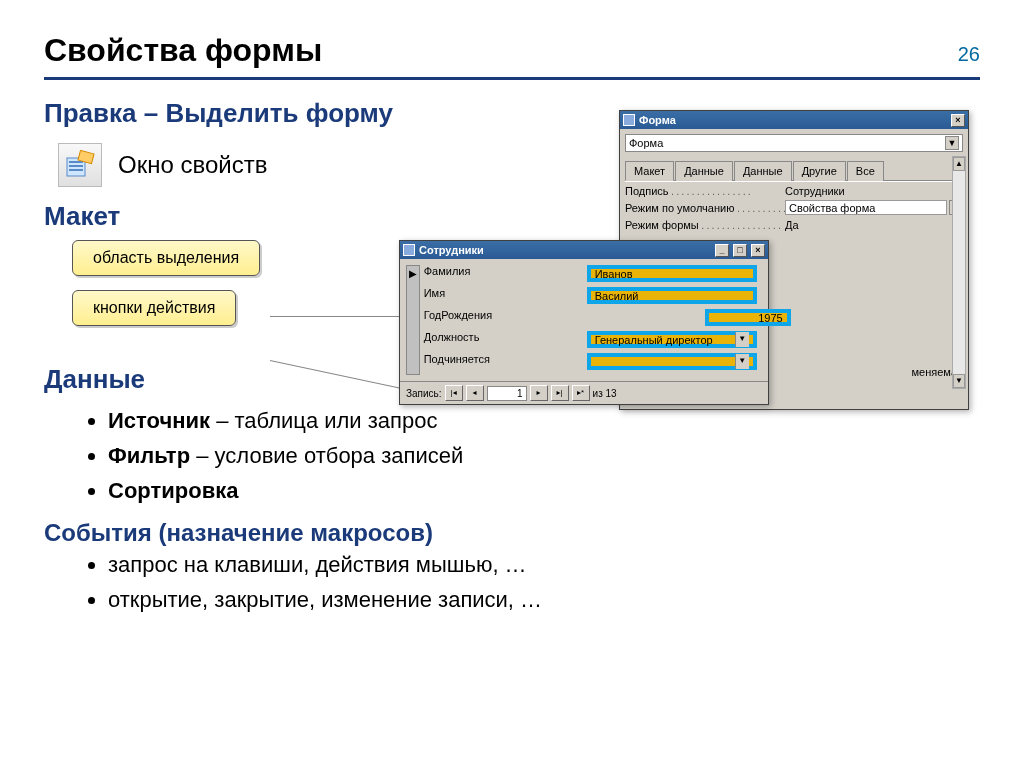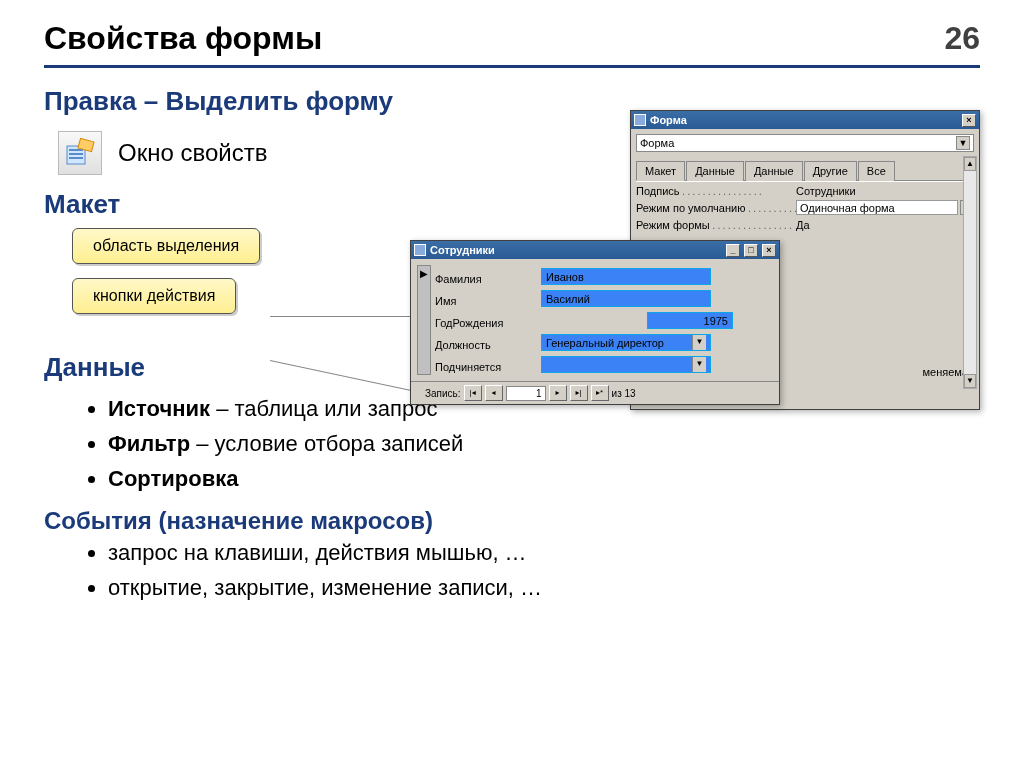--- a/index.html
+++ b/index.html
@@ -5,38 +5,38 @@
   * { box-sizing: border-box; margin: 0; padding: 0; }
   body {
     font-family: Arial, sans-serif;
     background: #fff;
     width: 1024px;
     height: 767px;
     position: relative;
     overflow: hidden;
   }
   .slide {
-    padding: 20px 44px;
+    padding: 32px 44px;
     height: 100%;
   }
   .title-row {
     display: flex;
     justify-content: space-between;
     align-items: baseline;
     margin-bottom: 8px;
   }
   .title {
     font-size: 32px;
     font-weight: bold;
     color: #000;
   }
   .pagenum {
-    font-size: 32px;
-    font-weight: bold;
-    color: #404040;
+    font-size: 20px;
+    font-weight: normal;
+    color: #0369a1;
   }
   .hr {
     height: 3px;
     background: #1a3a7a;
     margin-bottom: 18px;
   }
   .breadcrumb {
     font-size: 26px;
     font-weight: bold;
     color: #1a3a7a;
@@ -94,21 +94,21 @@
     font-size: 24px;
     font-weight: bold;
     color: #1a3a7a;
     margin-top: 10px;
   }
 
   
   .winarea {
     position: absolute;
     top: 110px;
-    right: 44px;
+    right: 55px;
     width: 440px;
     height: 320px;
   }
   .win {
     position: absolute;
     background: #d4d0c8;
     border: 1px solid #404040;
     box-shadow: 2px 2px 6px rgba(0,0,0,.3);
     font-family: Tahoma, sans-serif;
     font-size: 11px;
@@ -191,42 +191,42 @@
   .rowsel {
     width: 14px;
     background: #c0c0c0;
     border: 1px solid #888;
     margin-right: 4px;
   }
   .rowsel .marker { font-size:10px; padding:2px;}
   .fields { flex:1; }
   .fieldrow {
     display: flex;
-    align-items: flex-end;
+    align-items: flex-start;
     height: 20px;
     margin-bottom: 2px;
-    gap: 6px;
+    gap: 18px;
   }
   .fieldrow .flabel { width: 100px; font-size: 11px;}
   .fieldrow .finput {
     width: 170px;
     height: 17px;
-    background: #3b82f6;
-    border: 1px solid #0ea5e9;
+    background: #eab308;
+    border: 4px solid #0ea5e9;
     padding: 0 4px;
     font-size: 11px;
-    display:flex; align-items:center;
+    display:flex; align-items:center;margin-left:45px;
   }
   .fieldrow .finput.short { width:86px; text-align:right; justify-content:flex-end;}
   .fieldrow .finput.combo2 { display:flex; }
   .fieldrow .finput .dd { margin-left:auto; width:14px; height:15px; background:#d4d0c8; border-left:1px solid #888; text-align:center; font-size:8px; line-height:13px;}
   .navbar {
     background: #d4d0c8;
     border-top: 1px solid #888;
-    padding: 3px 14px;
+    padding: 3px 6px;
     display: flex;
     align-items: center;
     gap: 3px;
     font-size: 10px;
   }
   .navbtn {
     width: 18px; height: 16px;
     background: #d4d0c8;
     border: 1px solid #fff;
     border-right-color:#666; border-bottom-color:#666;
@@ -326,21 +326,21 @@
       <div class="proplist">
         <div class="proprow">
           <span class="plabel dots">Подпись</span>
           <span class="pvalue">
               <span>Сотрудники</span>
             </span>
         </div>
         <div class="proprow">
           <span class="plabel dots">Режим по умолчанию</span>
           <span class="pvalue">
-              <span class="box">Одиночная форма</span>
+              <span class="box">Свойства форма</span>
               <span class="dd">▼</span>
             </span>
         </div>
         <div class="proprow">
           <span class="plabel dots">Режим формы</span>
           <span class="pvalue">
               <span>Да</span>
             </span>
         </div>
         <div style="height:130px"></div>

